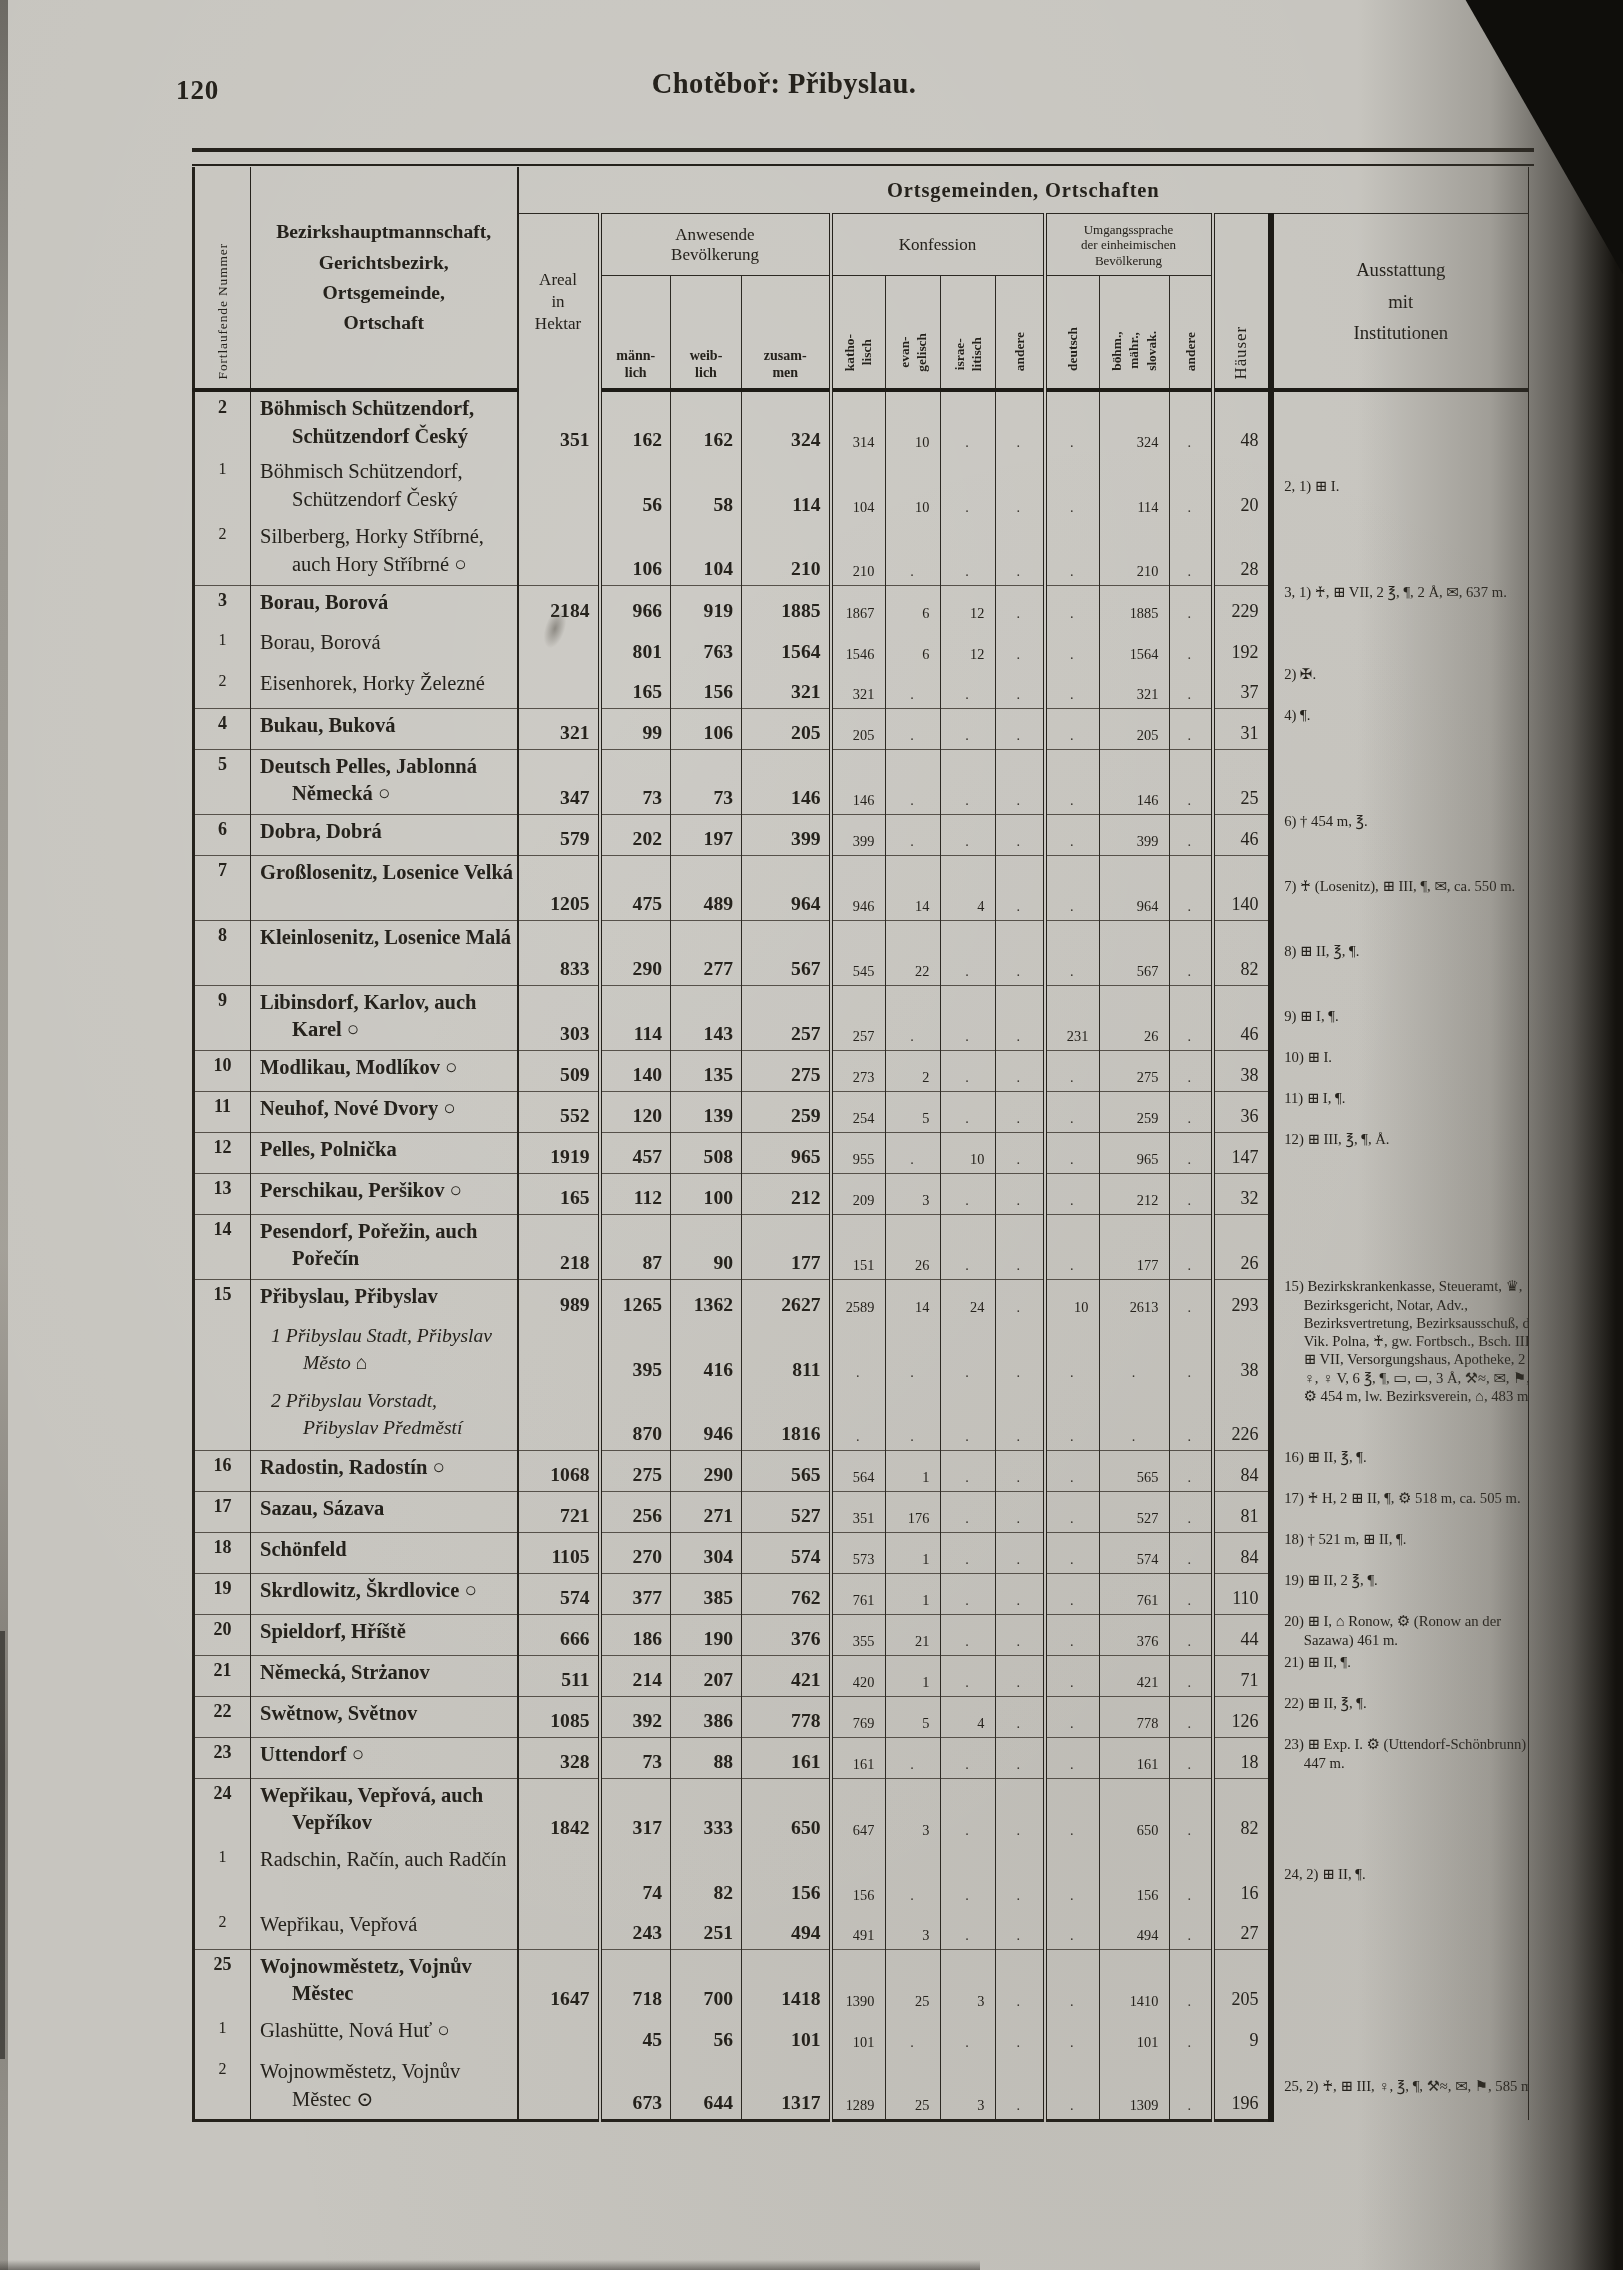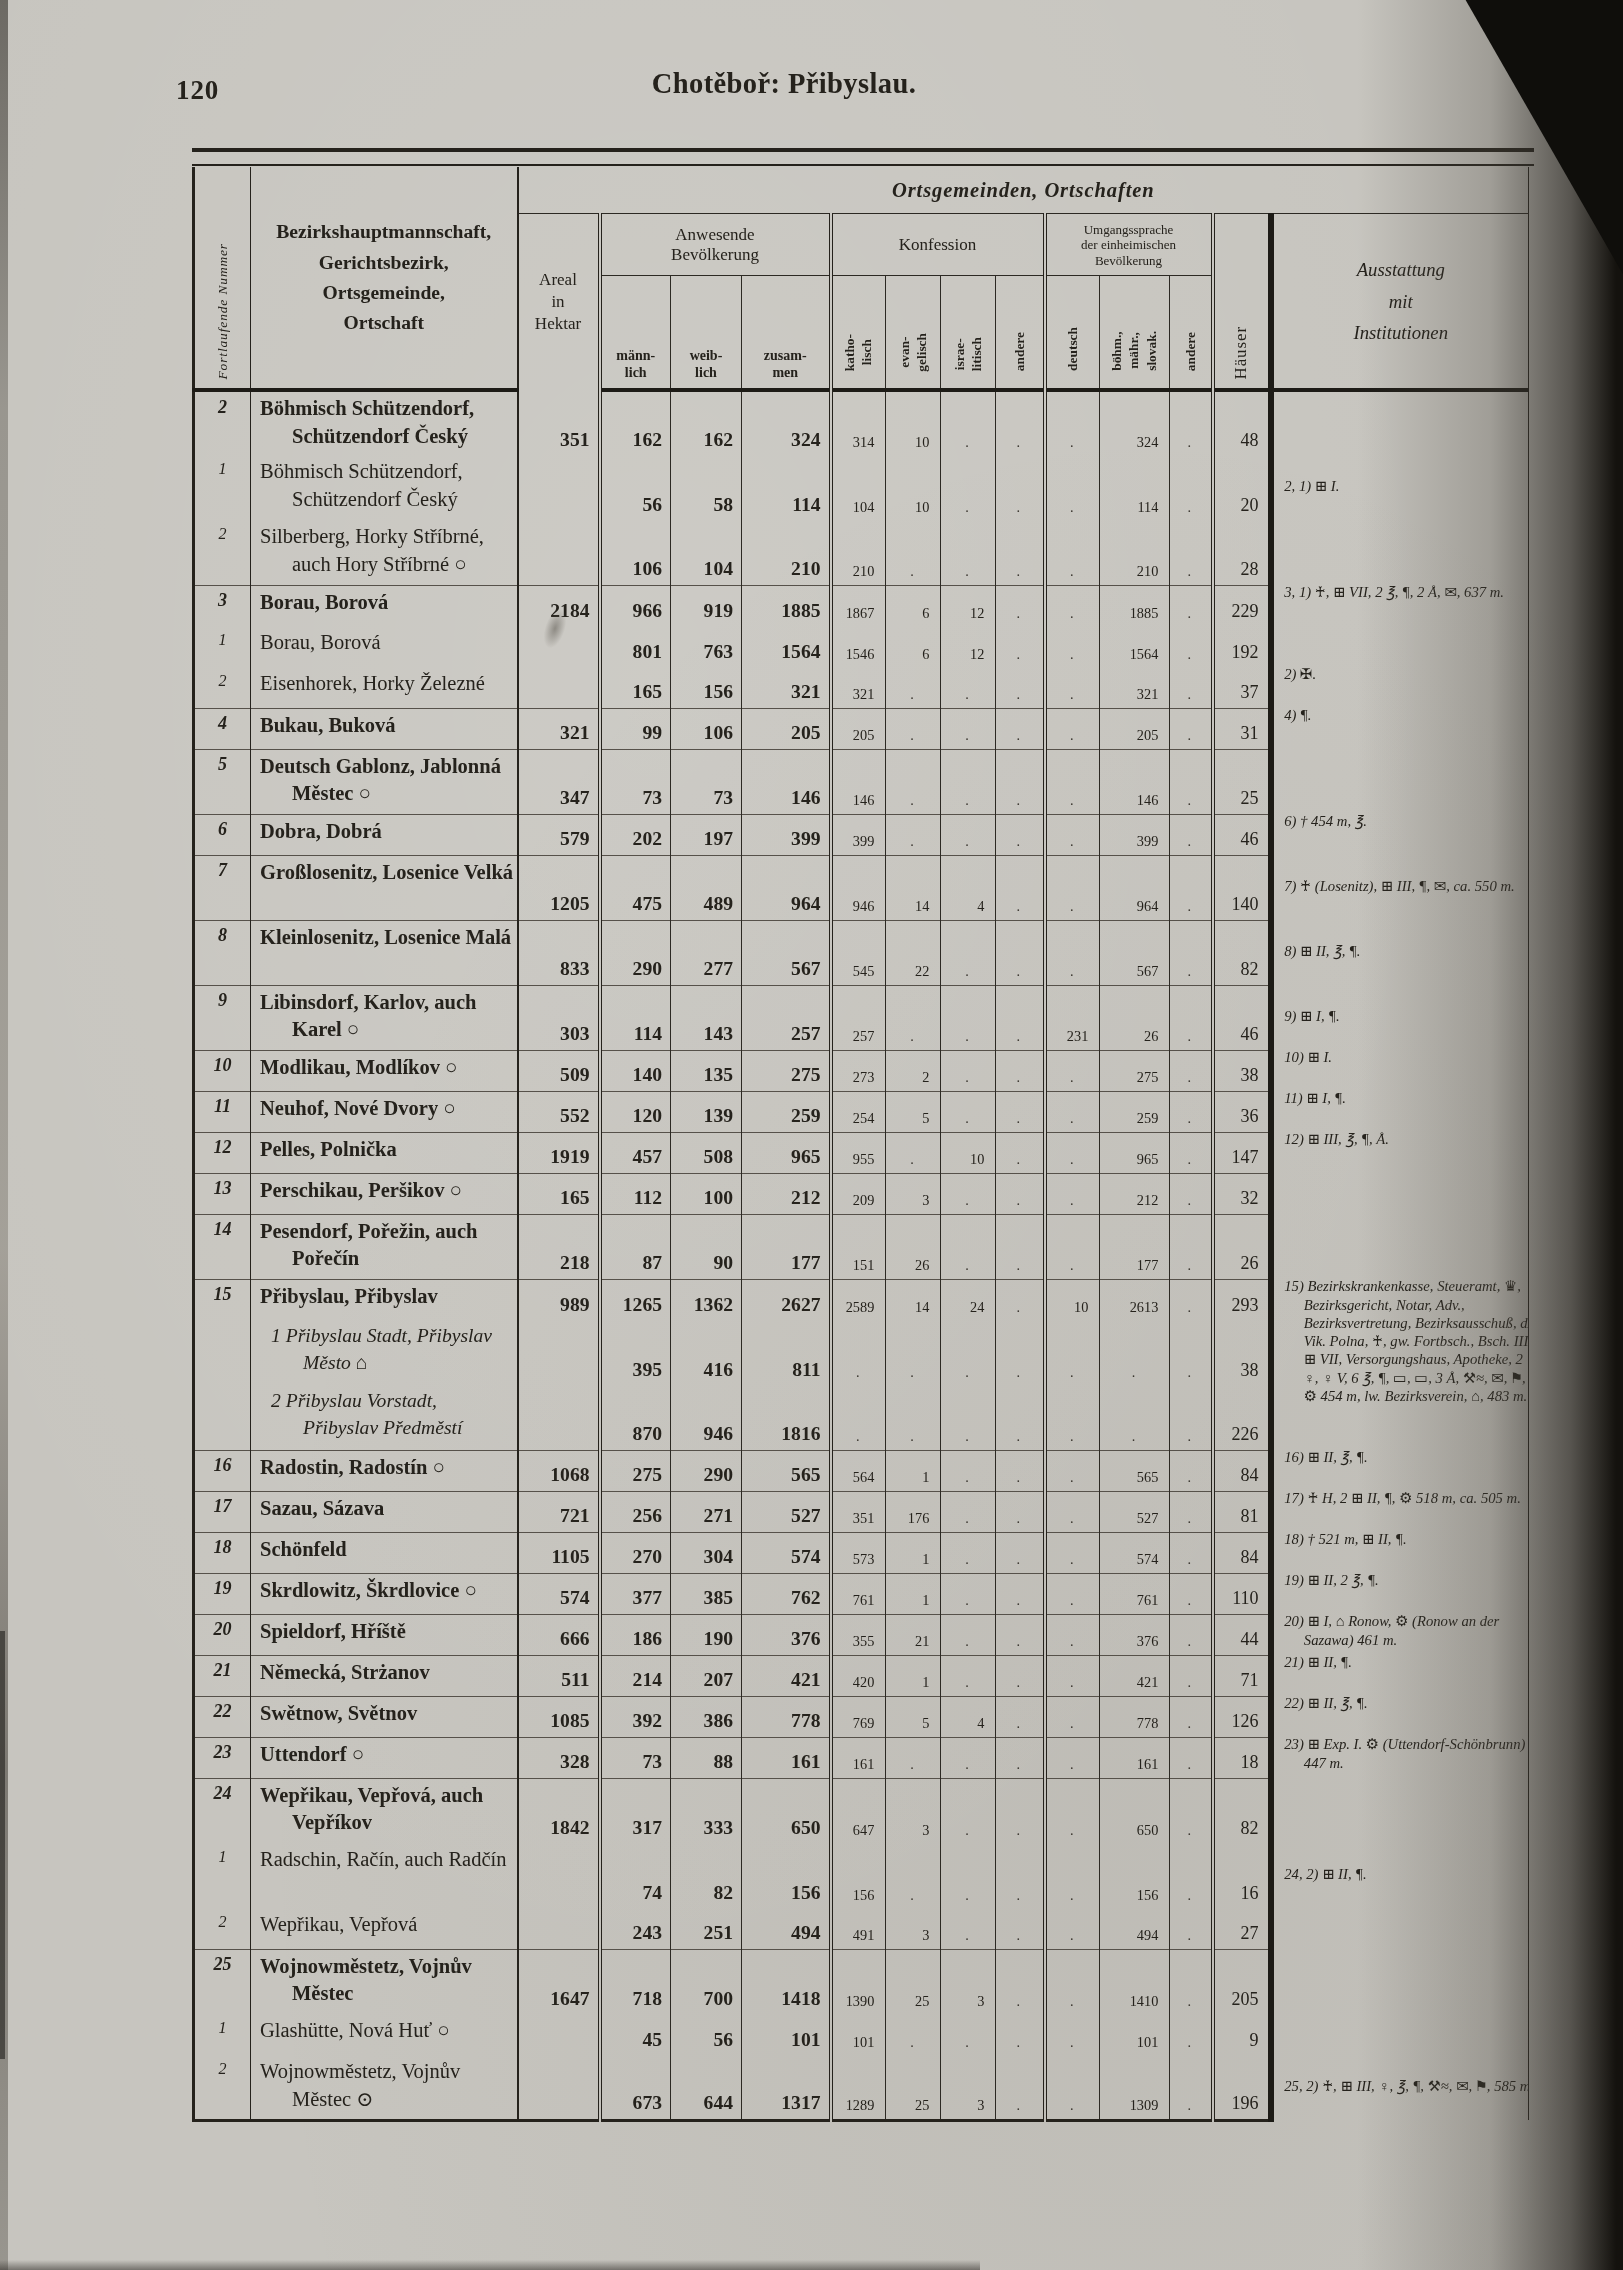--- a/index.html
+++ b/index.html
@@ -28,21 +28,21 @@
   .th-sub{height:105px;font-size:14px;line-height:1.2;vertical-align:bottom;padding-bottom:7.1px;font-weight:bold;}
   .th-aus{font-size:18.7px;line-height:1.7;}
   .vert{writing-mode:vertical-rl;transform:rotate(180deg);white-space:pre-line;display:inline-block;line-height:1.3;}
   .vcell{vertical-align:bottom;}
   .vcell .vert{margin-bottom:5.3px;}
   .th-num .vert{font-size:13.4px;letter-spacing:0.9px;}
   .th-haus .vert{font-size:17px;letter-spacing:0.9px;}
   .vsub{font-size:13.4px;}
   
   .br1{border-right:0.9px solid #2c2923;}
-  .br2{border-right:1.8px solid #25221c;font-style:italic;}
+  .br2{border-right:1.8px solid #25221c;}
   .br3{border-right:2.7px solid #25221c;}
   .brd{border-right:4.5px double #25221c;}
   .br7{border-right:6.2px solid #1d1b16;}
   .hb{border-bottom:4.5px solid #1d1b16;}
   
   tbody tr.h1{height:41px;}
   tbody tr.h2{height:65px;}
   tbody tr.sep td{border-top:0.9px solid #56514a;}
   tbody td{vertical-align:bottom;padding:0 5.3px 4.5px 0;font-size:14.3px;text-align:right;}
   td.c-num{vertical-align:top;text-align:center;font-size:16px;padding:4.5px 0 0 0;}
@@ -282,21 +282,21 @@
             <td class="c-e br1 dot">.</td>
             <td class="c-i br1 dot">.</td>
             <td class="c-a1 brd dot">.</td>
             <td class="c-d br1 dot">.</td>
             <td class="c-b br1">205</td>
             <td class="c-a2 brd dot">.</td>
             <td class="c-h br7">31</td>
           </tr>
           <tr class="h2 sep">
             <td class="c-num br2 b">5</td>
-            <td class="c-name br3 b">Deutsch Gablonz, Jablonná Městec ○</td>
+            <td class="c-name br3 b">Deutsch Pelles, Jablonná Německá ○</td>
             <td class="c-areal brd">347</td>
             <td class="c-m br1">73</td>
             <td class="c-w br1">73</td>
             <td class="c-z brd">146</td>
             <td class="c-k br1">146</td>
             <td class="c-e br1 dot">.</td>
             <td class="c-i br1 dot">.</td>
             <td class="c-a1 brd dot">.</td>
             <td class="c-d br1 dot">.</td>
             <td class="c-b br1">146</td>

